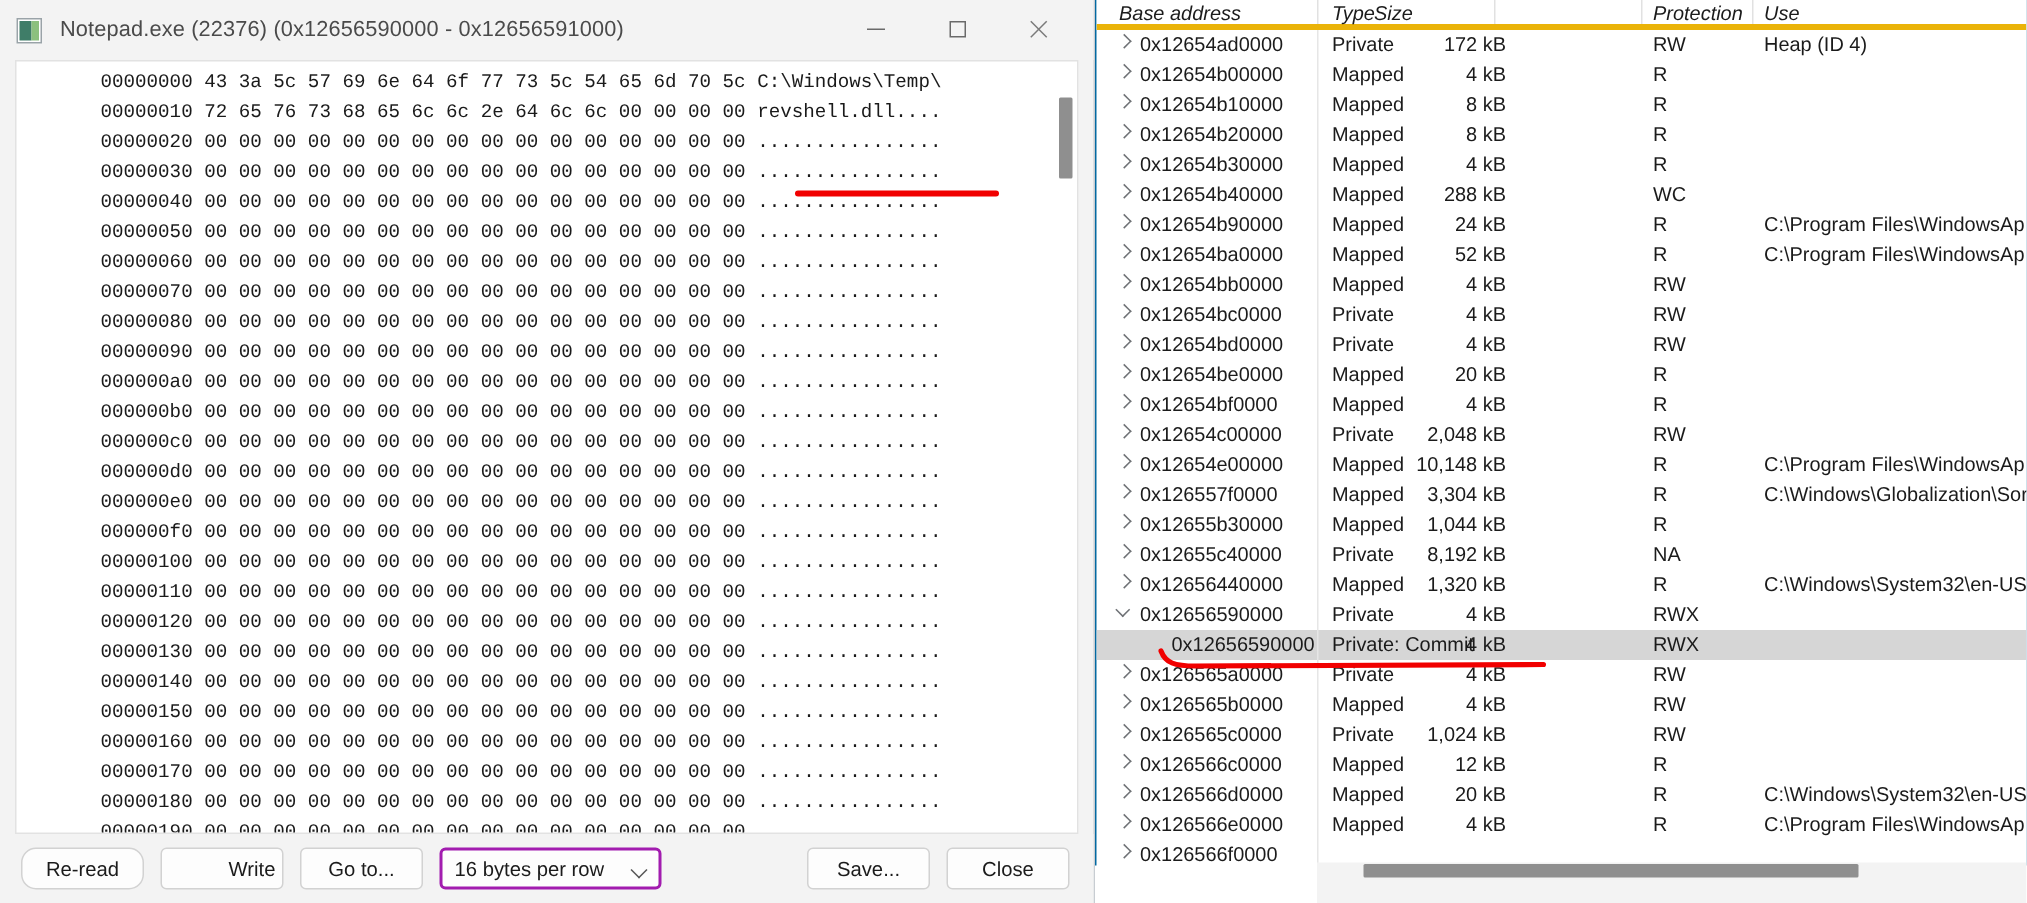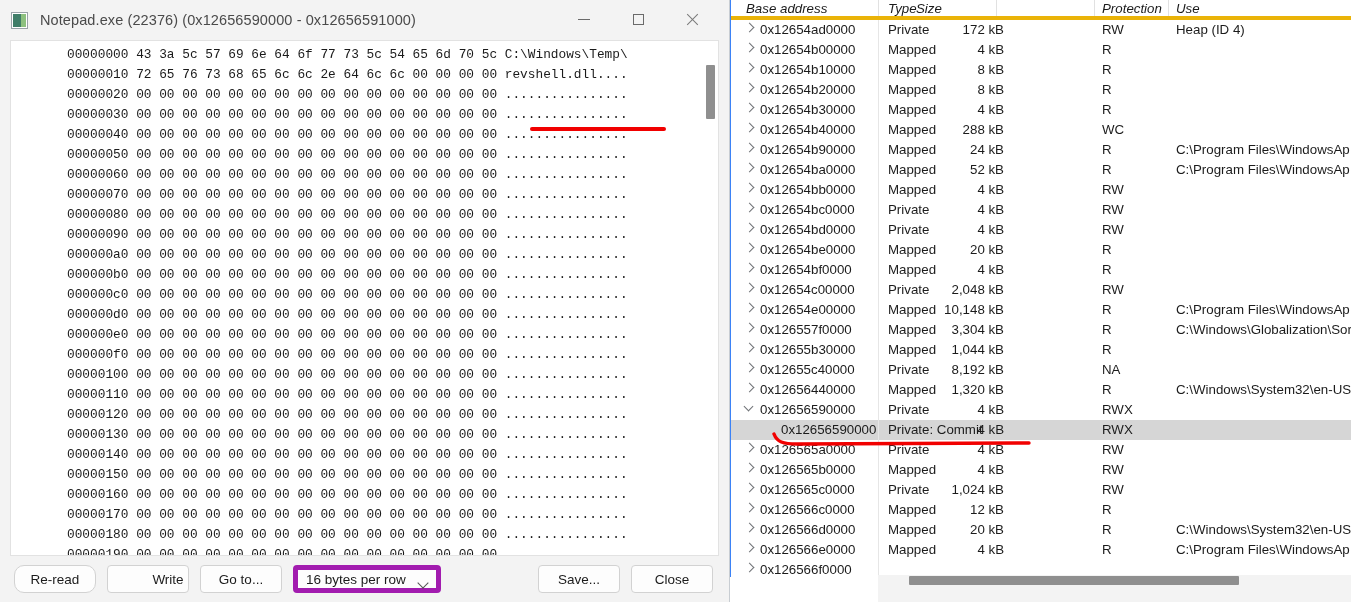--- a/index.html
+++ b/index.html
@@ -9,21 +9,21 @@
     height: 602px;
     overflow: hidden;
     background: #ffffff;
     font-family: "Liberation Sans", sans-serif;
   }
 
   #root {
     position: relative;
     width: 1351px;
     height: 577px;
-    background: #3b82f6;
+    background: #0369a1;
   }
 
   
   #mem-window {
     position: absolute;
     left: 0; top: 0;
     width: 730px;
     height: 602px;
     background: #f3f3f3;
     border-right: 1px solid #c8cdd2;
@@ -185,21 +185,21 @@
     padding: 0 8px;
   }
   #tb-reread { width: 82px; border-radius: 10px; }
   #tb-write  { width: 82px; padding-left: 48px; }
   #tb-goto   { width: 82px; }
 
   #tb-select {
     width: 148px;
     height: 28px;
     background: #fdfdfd;
-    border: 5px solid #a21caf;
+    border: 2px solid #a21caf;
     border-radius: 4px;
     display: flex;
     align-items: center;
     padding: 0 8px;
     font-size: 13.5px;
     color: #1b1b1b;
     position: relative;
     cursor: default;
   }
   #tb-select .chev {

